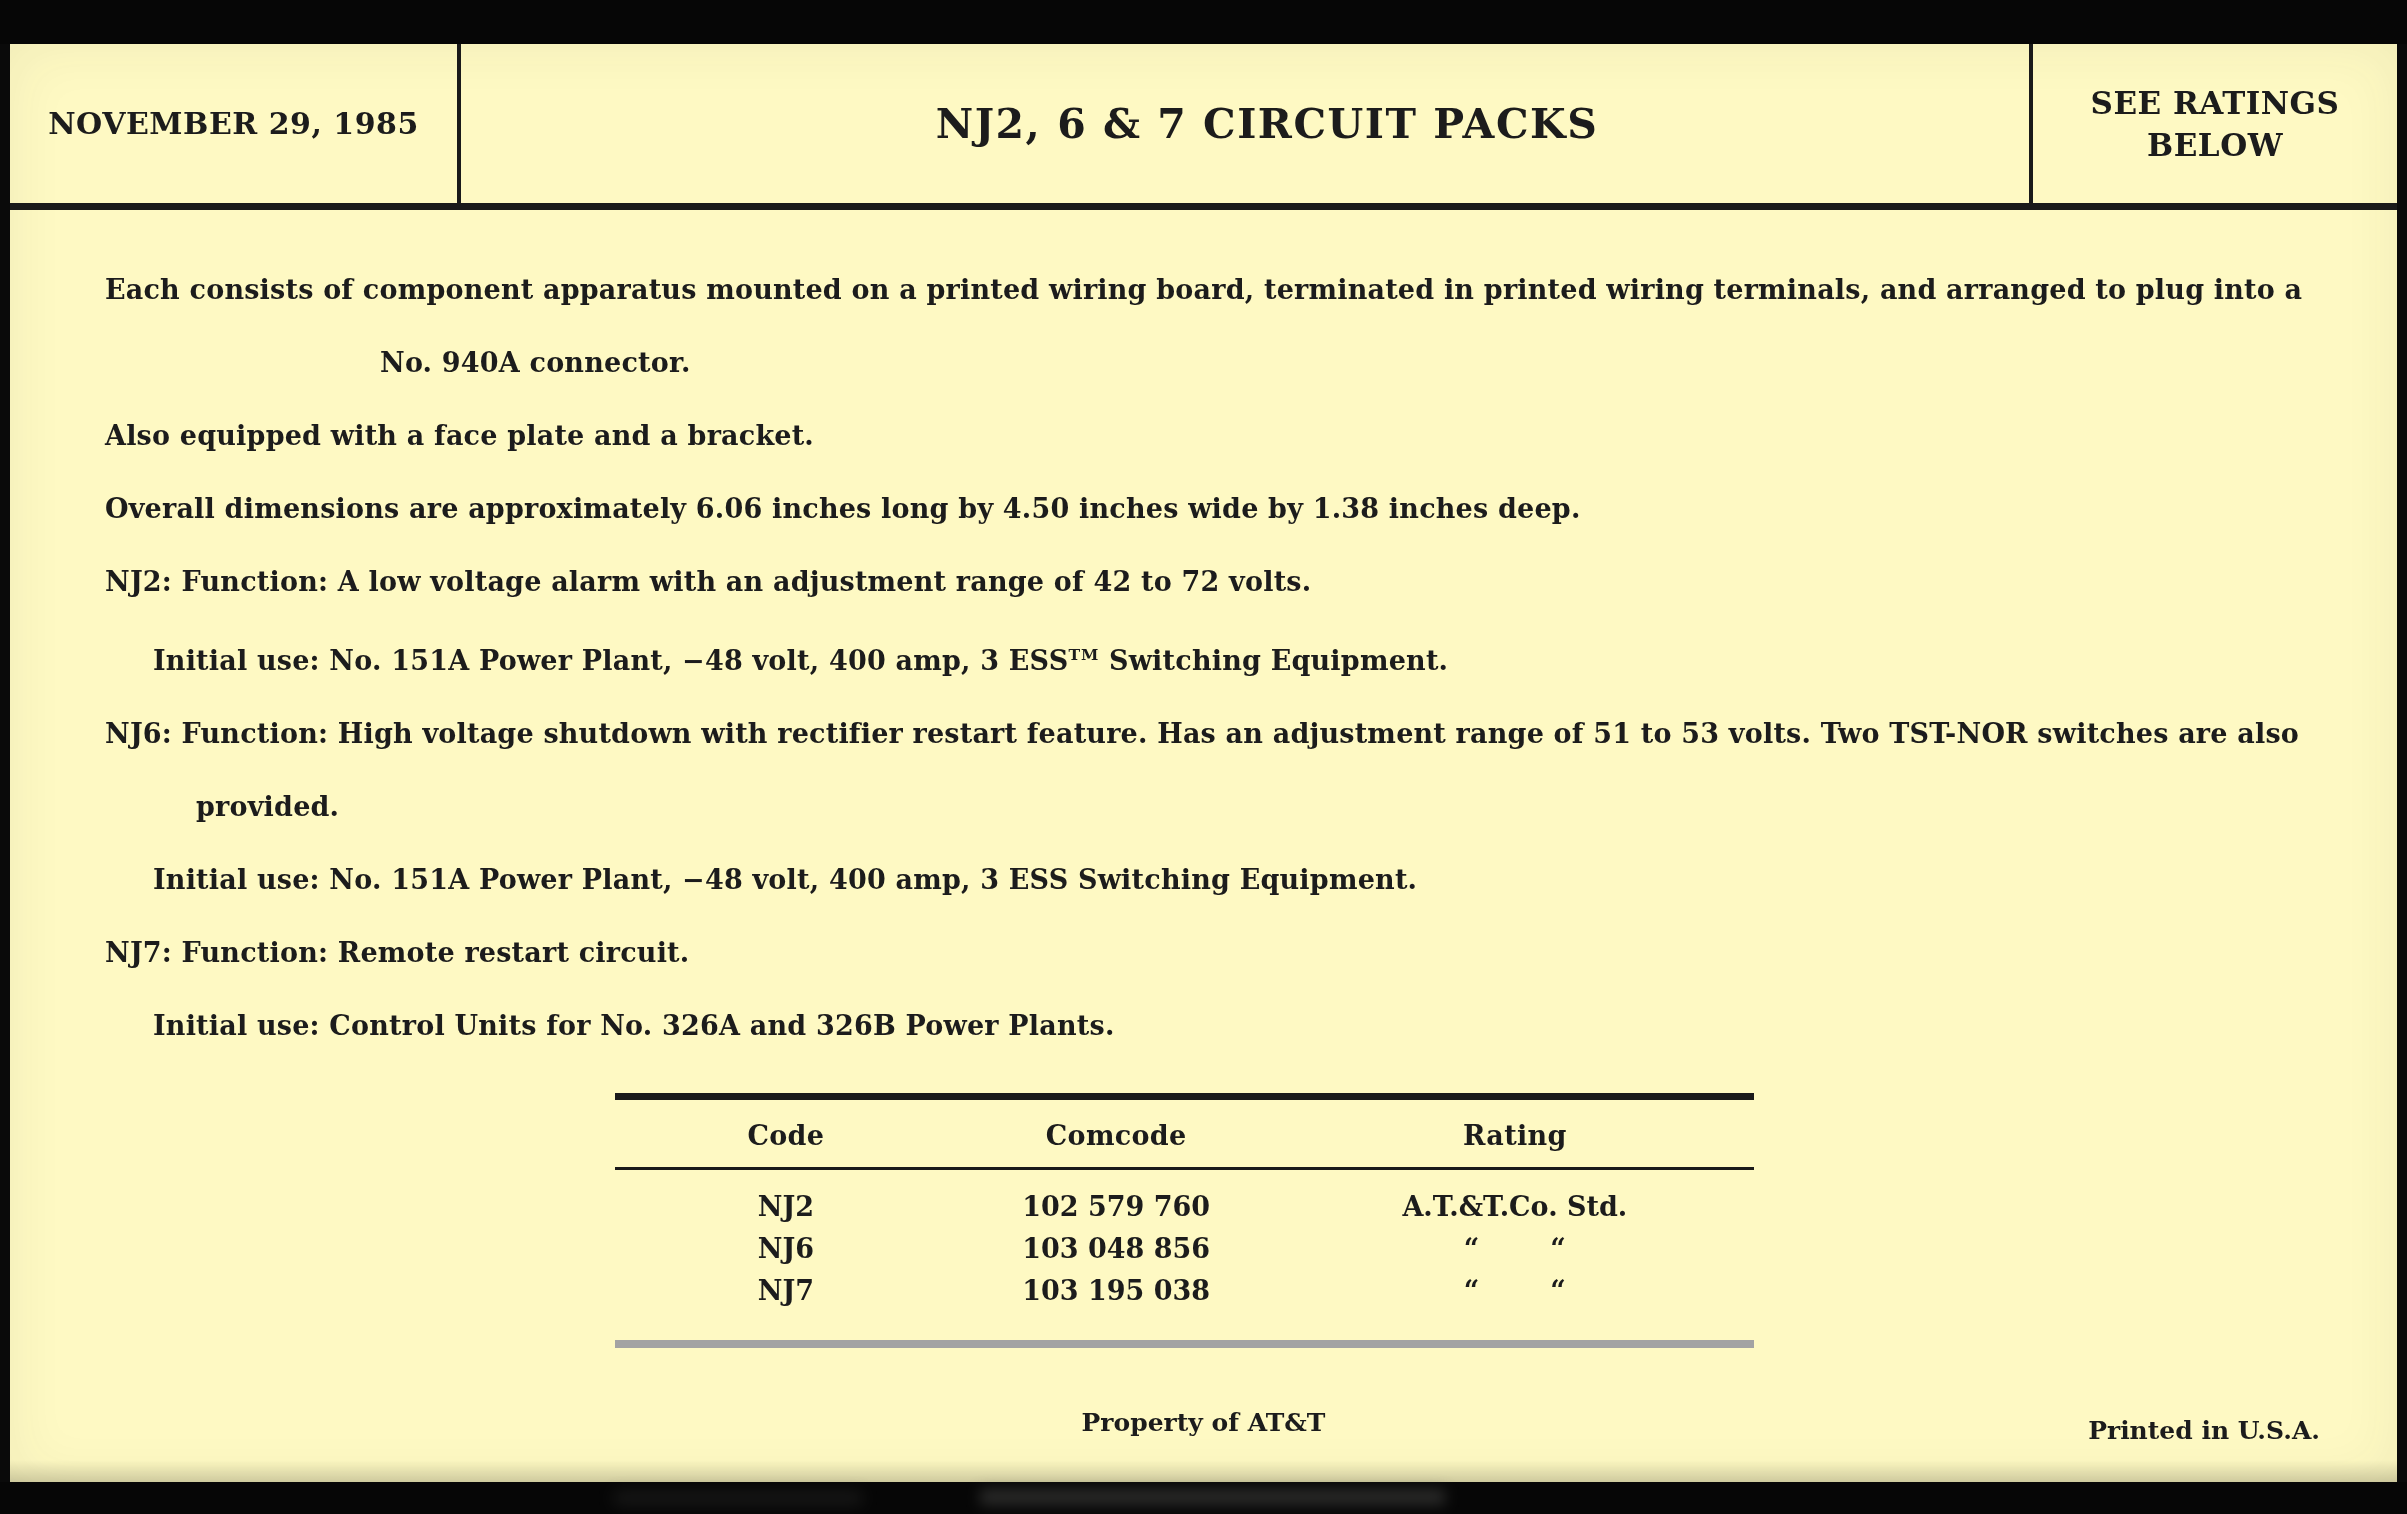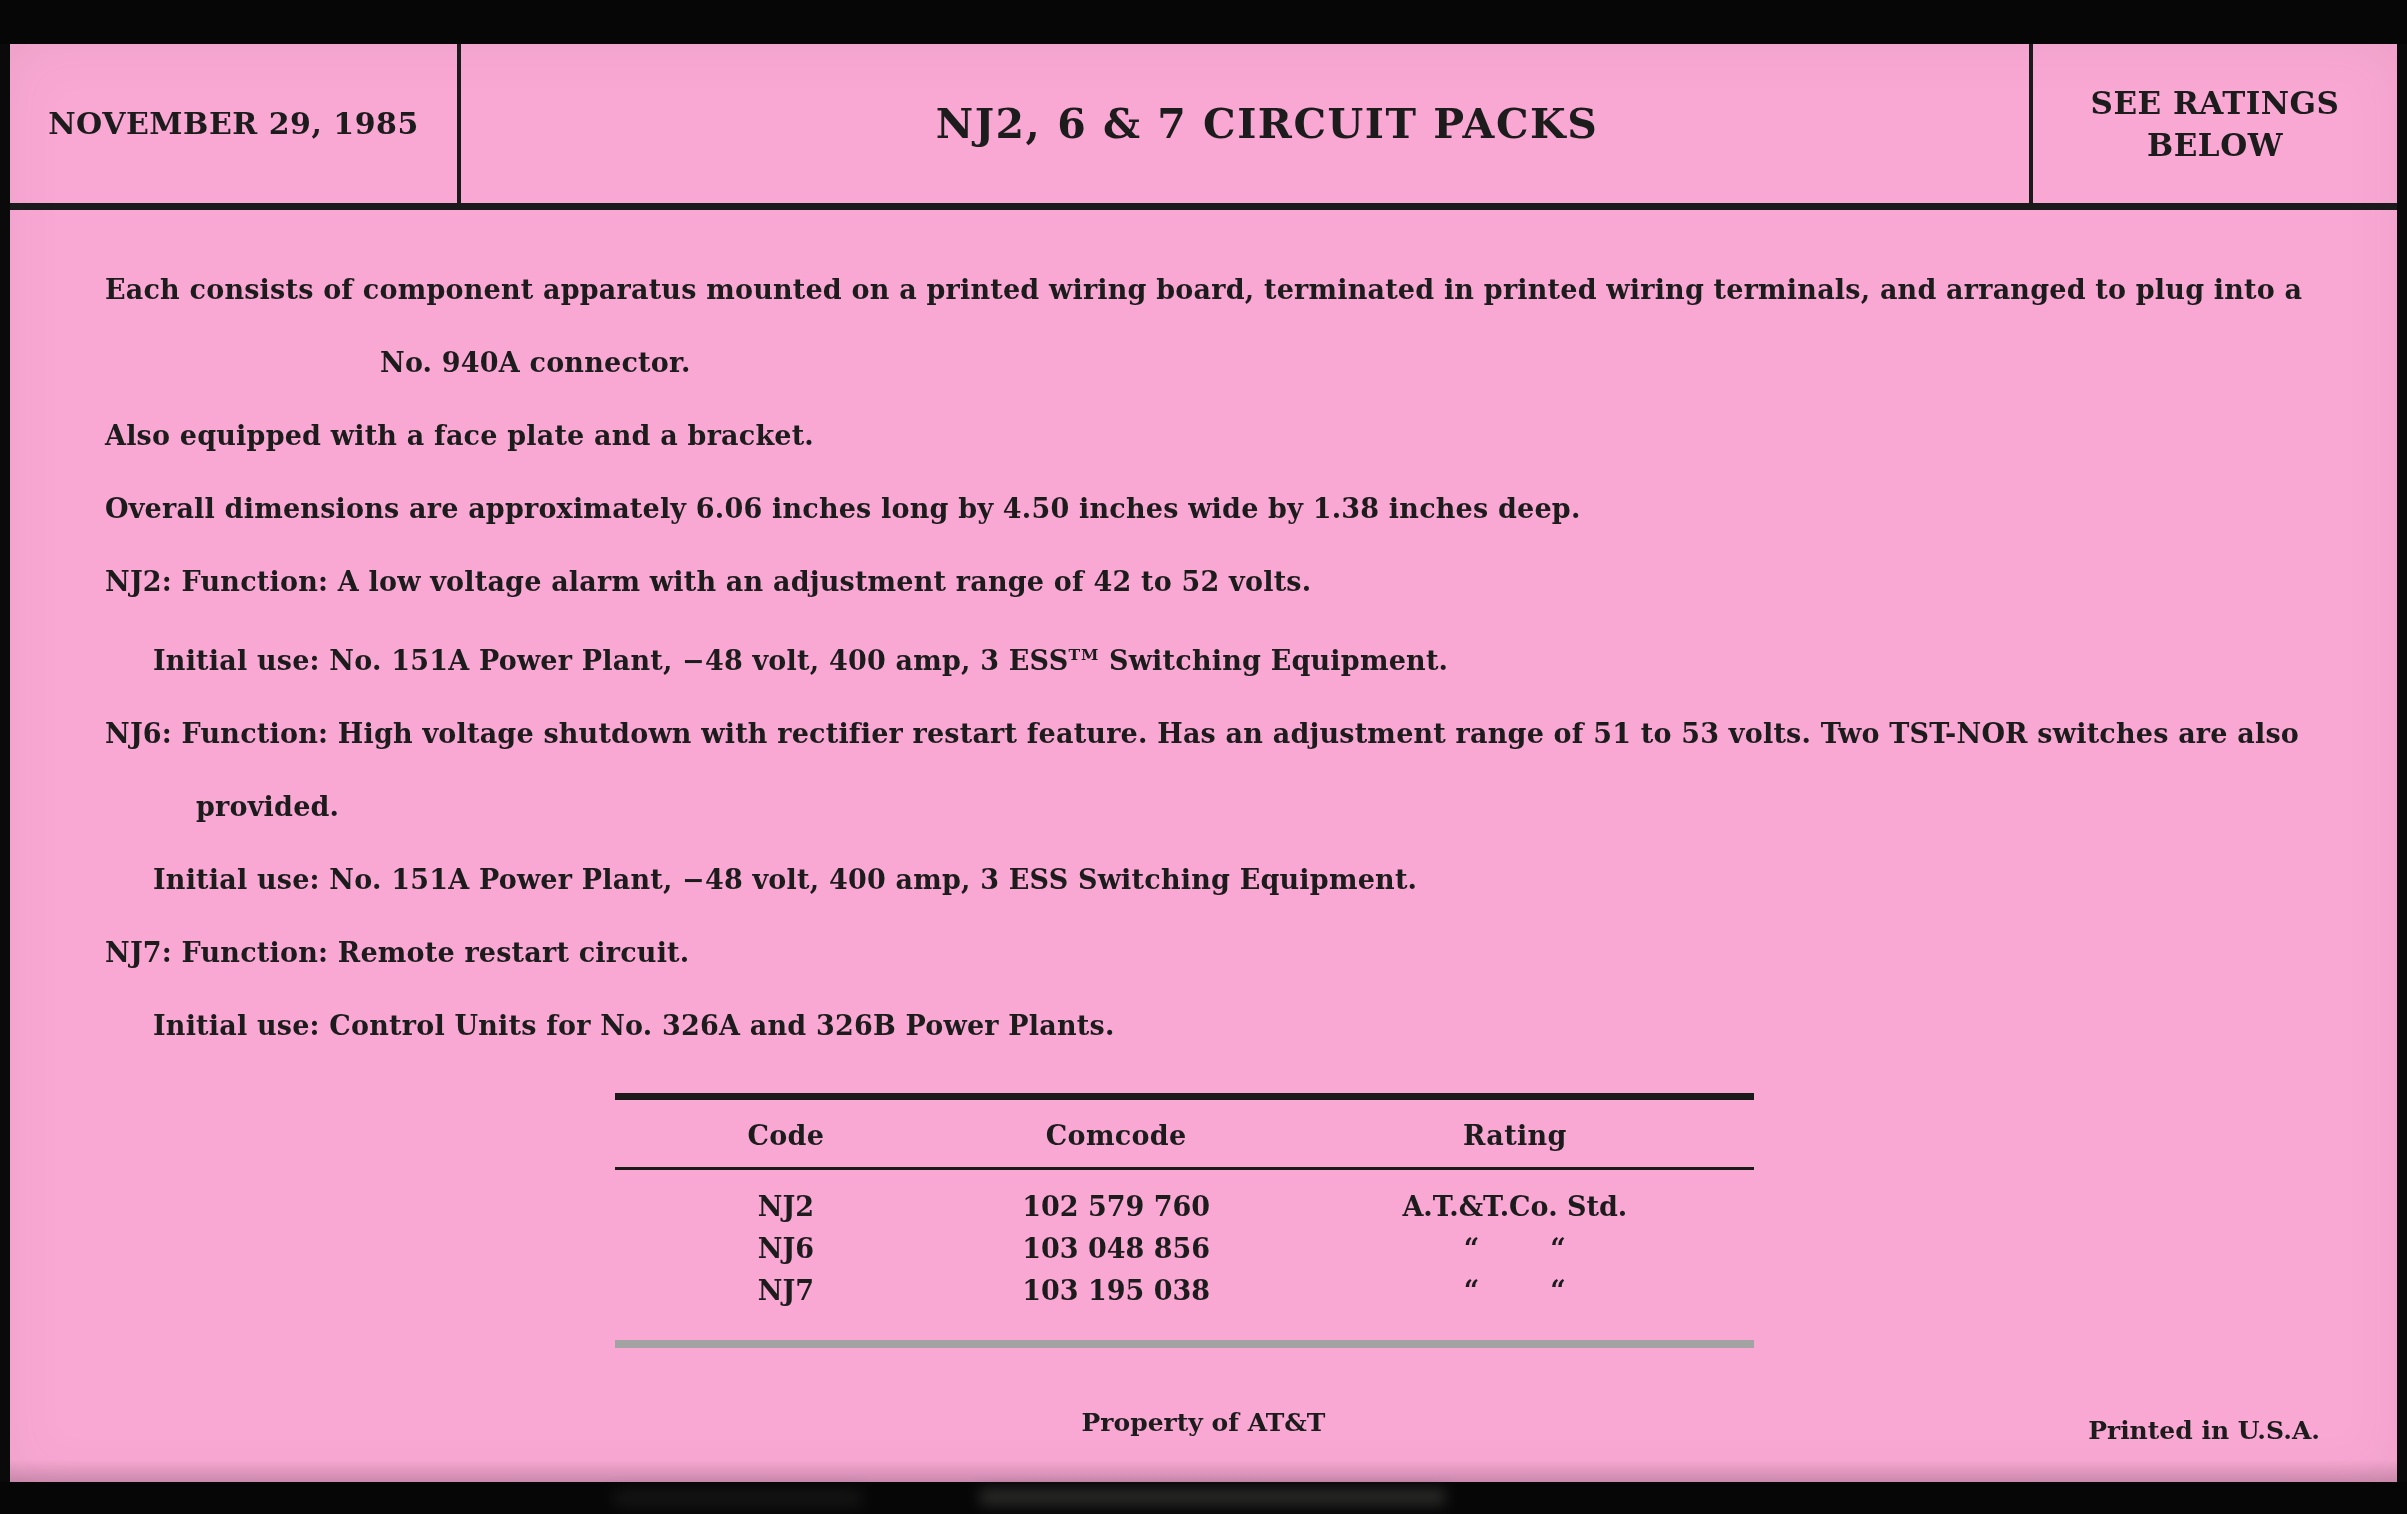--- a/index.html
+++ b/index.html
@@ -27,21 +27,21 @@
   .smudge2 {
     position: absolute;
     left: 614px; width: 248px; top: 10px; height: 12px;
     background: #3c3c3a;
     filter: blur(8px);
     opacity: 0.4;
   }
   .paper {
     position: absolute;
     left: 10px; right: 10px; top: 44px; bottom: 30px;
-    background: #f9a8d4;
+    background: #fef9c3;
     box-shadow: inset 0 0 59px rgba(60,55,40,0.07);
     overflow: hidden;
   }
   .paper::after {
     content: '';
     position: absolute; left: 0; right: 0; bottom: 0; height: 24px;
     background: linear-gradient(rgba(0,0,0,0), rgba(0,0,0,0.18));
     pointer-events: none;
   }
   
@@ -132,21 +132,21 @@
       <div>SEE RATINGS</div>
       <div>BELOW</div>
     </div>
   </header>
 
   <section class="doc-body">
     <p class="ln">Each consists of component apparatus mounted on a printed wiring board, terminated in printed wiring terminals, and arranged to plug into a</p>
     <p class="ln ind-cont">No. 940A connector.</p>
     <p class="ln">Also equipped with a face plate and a bracket.</p>
     <p class="ln">Overall dimensions are approximately 6.06 inches long by 4.50 inches wide by 1.38 inches deep.</p>
-    <p class="ln">NJ2: Function: A low voltage alarm with an adjustment range of 42 to 52 volts.</p>
+    <p class="ln">NJ2: Function: A low voltage alarm with an adjustment range of 42 to 72 volts.</p>
     <p class="ln ind-use"><span>Initial use: No. 151A Power Plant, −48 volt, 400 amp, 3 ESS</span><sup class="tm">TM</sup><span> Switching Equipment.</span></p>
     <p class="ln">NJ6: Function: High voltage shutdown with rectifier restart feature. Has an adjustment range of 51 to 53 volts. Two TST-NOR switches are also</p>
     <p class="ln ind-prov">provided.</p>
     <p class="ln ind-use">Initial use: No. 151A Power Plant, −48 volt, 400 amp, 3 ESS Switching Equipment.</p>
     <p class="ln">NJ7: Function: Remote restart circuit.</p>
     <p class="ln ind-use">Initial use: Control Units for No. 326A and 326B Power Plants.</p>
 
     <table class="ratings-table">
       <colgroup>
         <col class="c-code">

